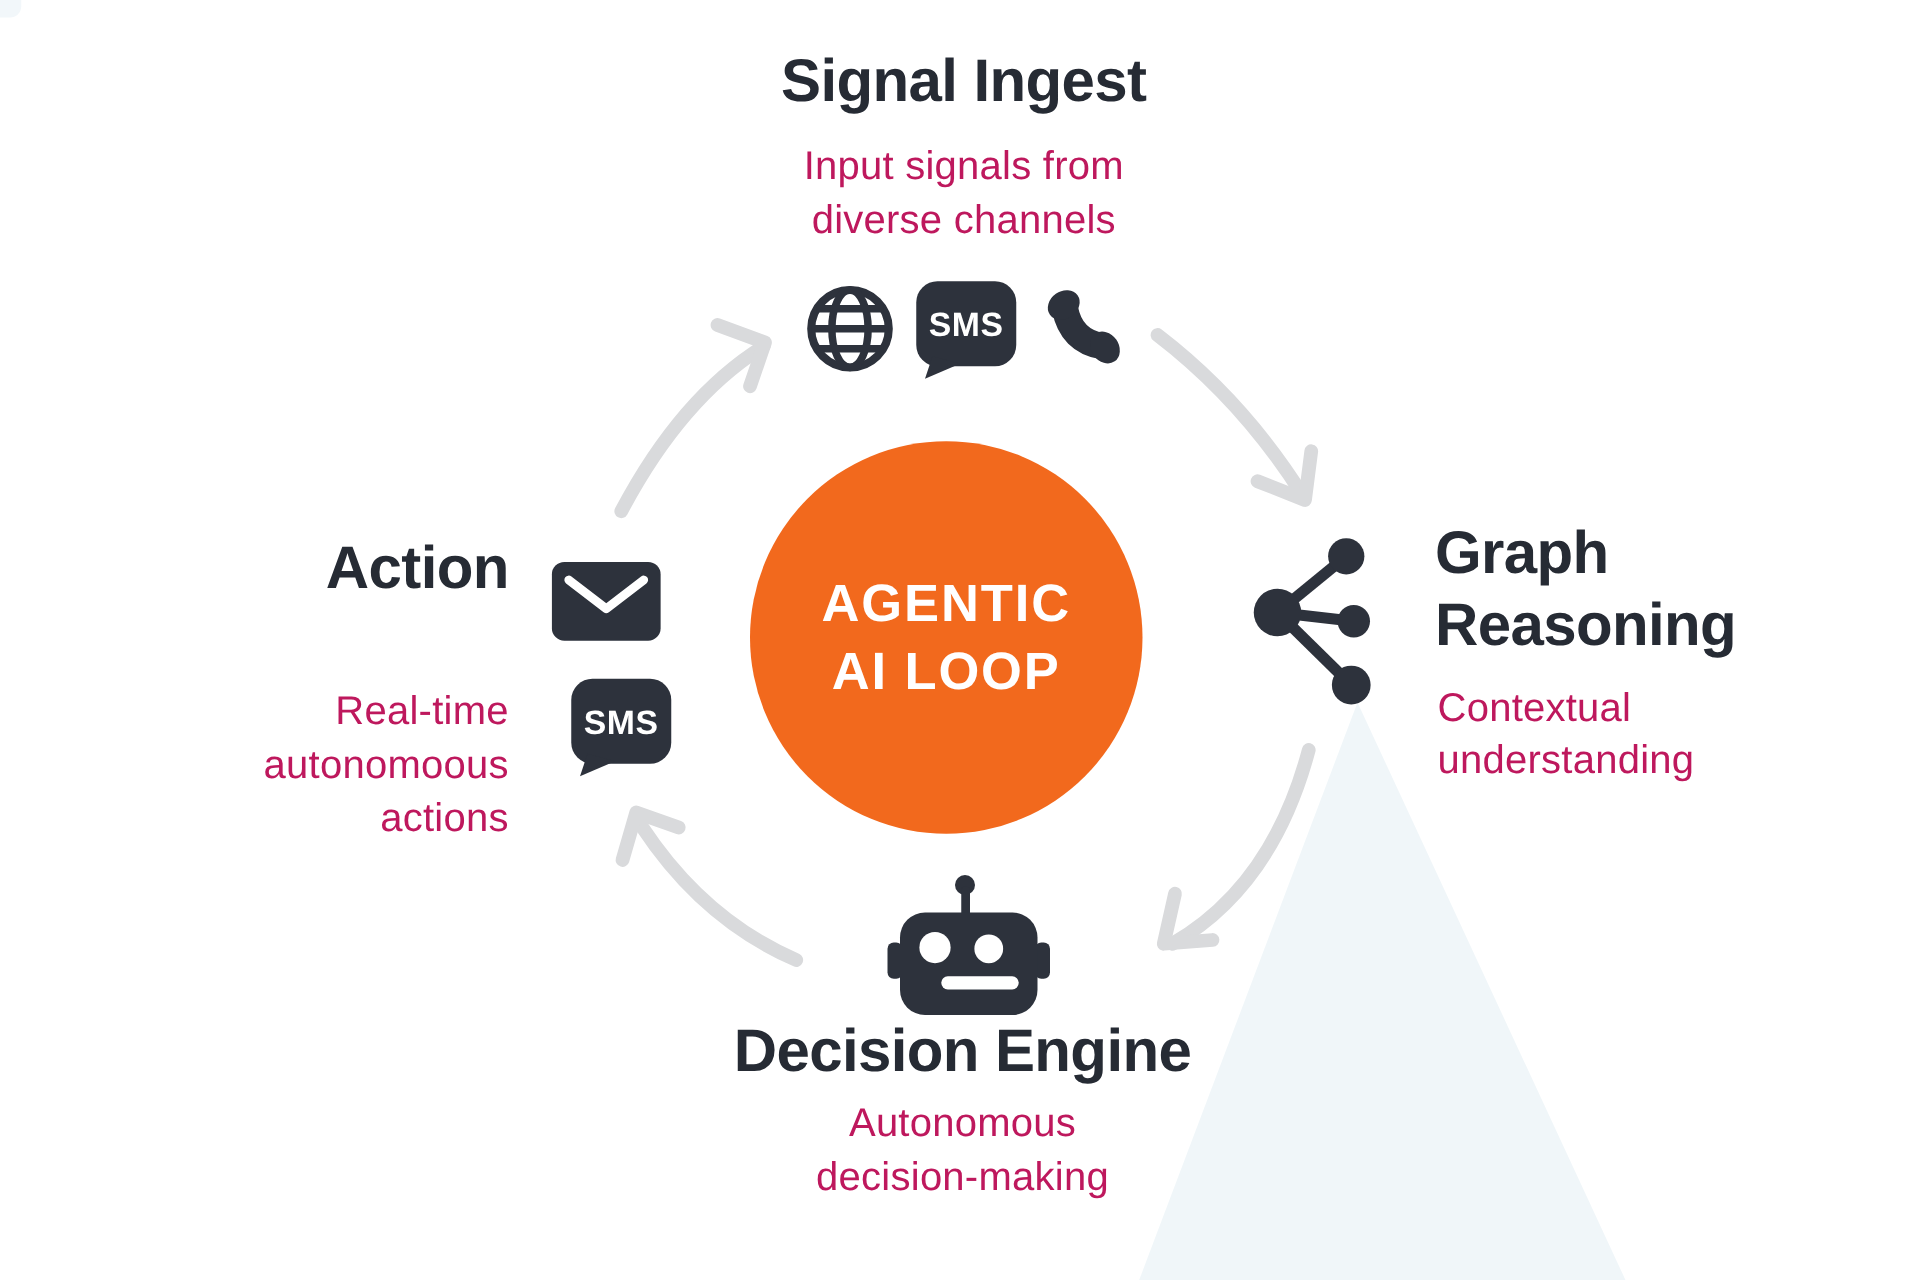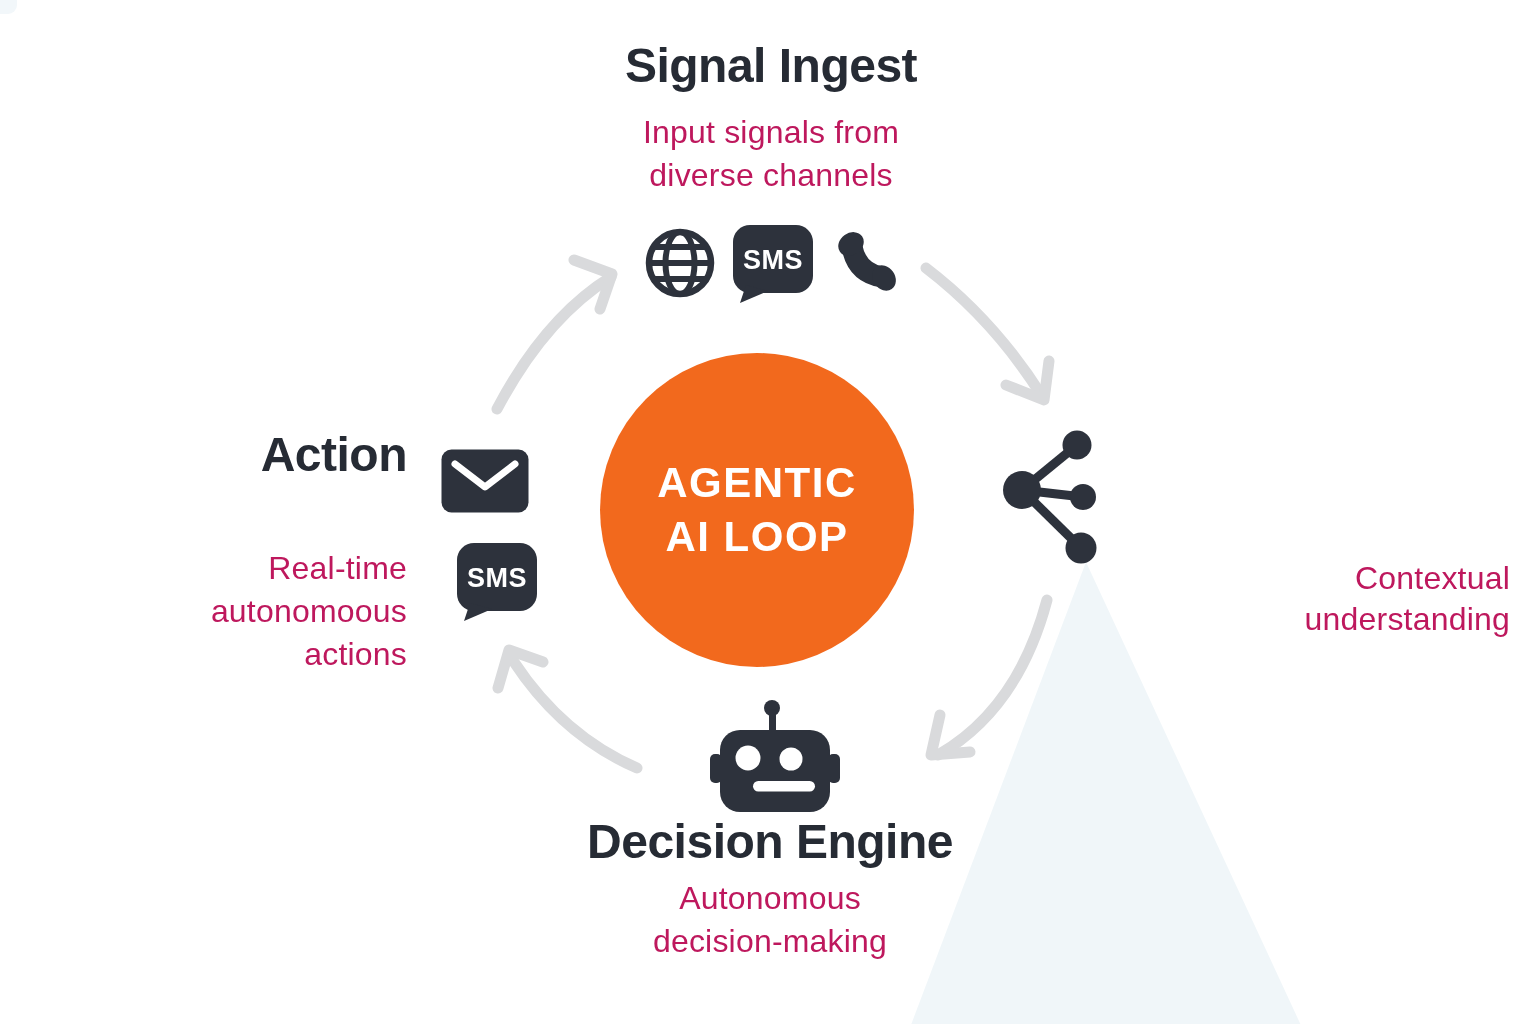--- a/index.html
+++ b/index.html
@@ -29,21 +29,21 @@
   }
 
   
   .h{font-weight:700;color:#262b34;font-size:48px;letter-spacing:-0.5px;}
   .sub{color:#be185d;font-size:32px;letter-spacing:0.2px;}
 
   .title-top{left:471px;top:40px;width:600px;text-align:center;line-height:52px;}
   .sub-top{left:471px;top:111px;width:600px;text-align:center;line-height:43px;}
 
   .title-right{left:1148px;top:414px;width:360px;text-align:left;line-height:58px;}
-  .sub-right{left:1150px;top:558px;width:360px;text-align:right;line-height:41px;}
+  .sub-right{left:1150px;top:546px;width:360px;text-align:left;line-height:41px;}
 
   .title-bottom{left:470px;top:816px;width:600px;text-align:center;line-height:52px;}
   .sub-bottom{left:470px;top:877px;width:600px;text-align:center;line-height:43px;}
 
   .title-left{left:57px;top:426px;width:350px;text-align:right;line-height:58px;}
   .sub-left{left:57px;top:547px;width:350px;text-align:right;line-height:43px;}
 
   
   .top-icons{left:644px;top:223px;width:258px;display:flex;justify-content:space-between;align-items:flex-start;}
   .graph-icon-box{left:995px;top:420px;}
@@ -122,20 +122,24 @@
     <g stroke="#2d323c" stroke-width="9">
       <line x1="27" y1="70" x2="82" y2="25"></line>
       <line x1="27" y1="70" x2="88" y2="77"></line>
       <line x1="27" y1="70" x2="86" y2="128"></line>
     </g>
     <circle class="ic-dark" cx="27" cy="70" r="19"></circle>
     <circle class="ic-dark" cx="82" cy="25" r="14.5"></circle>
     <circle class="ic-dark" cx="88" cy="77" r="13"></circle>
     <circle class="ic-dark" cx="86" cy="128" r="15.5"></circle>
   </svg>
+  <div class="abs h title-right">
+    <div>Graph</div>
+    <div>Reasoning</div>
+  </div>
   <div class="abs sub sub-right">
     <div>Contextual</div>
     <div>understanding</div>
   </div>
 
   <svg class="abs robot-box" width="134" height="118" viewBox="0 0 134 118">
     <circle class="ic-dark" cx="64" cy="10" r="8"></circle>
     <rect class="ic-dark" x="61" y="11" width="7" height="25" rx="3.5"></rect>
     <rect class="ic-dark" x="2" y="56" width="12" height="29" rx="5"></rect>
     <rect class="ic-dark" x="120" y="56" width="12" height="29" rx="5"></rect>

